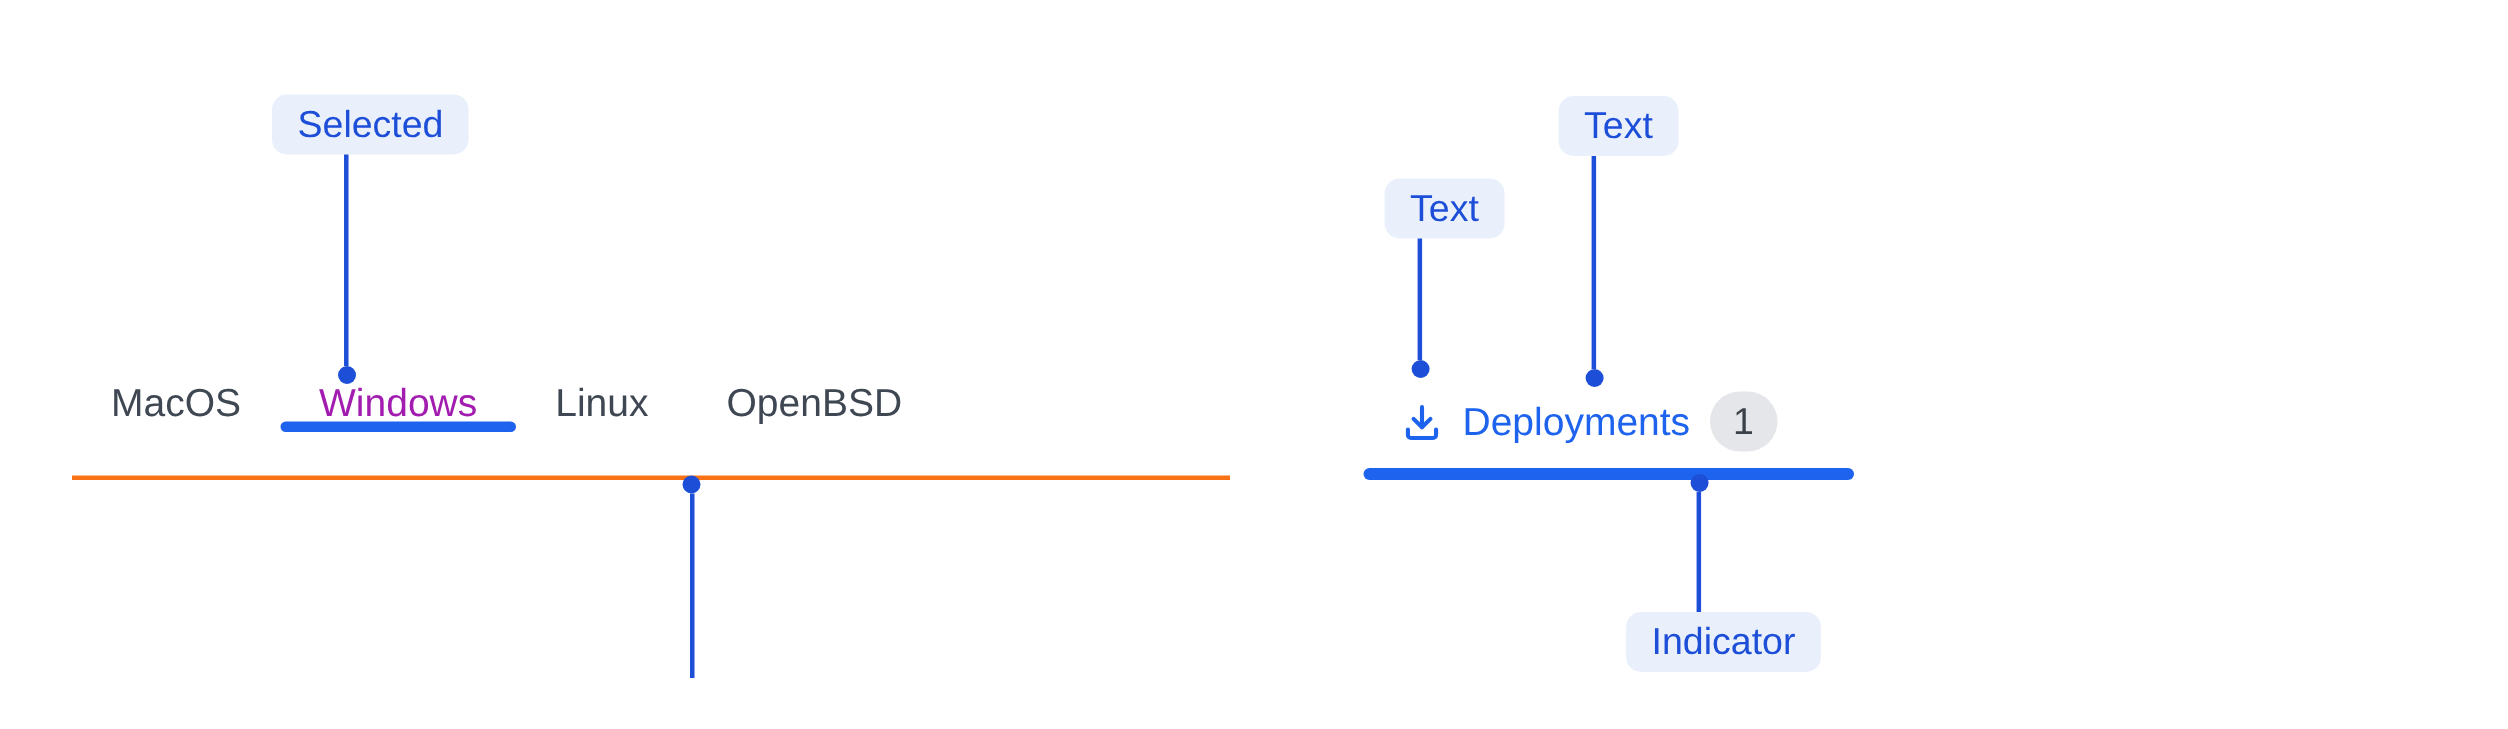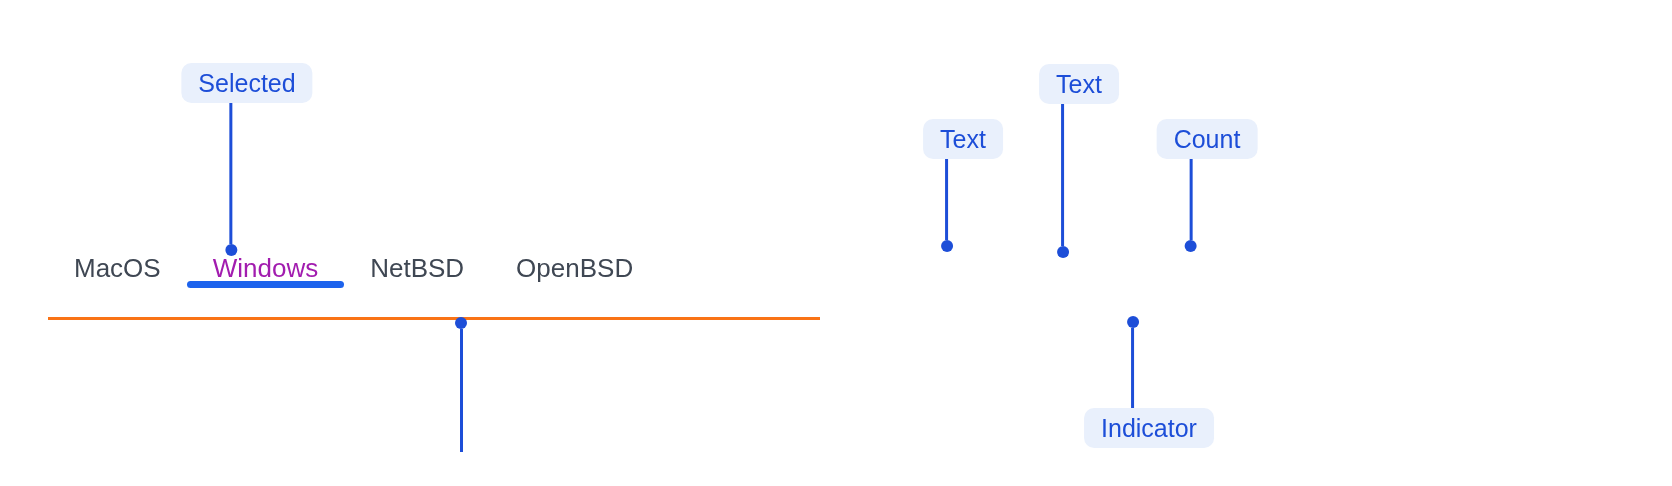--- a/index.html
+++ b/index.html
@@ -60,51 +60,58 @@
 <div class="stage">
 
   <div class="tabbar">
     <div class="tab">
       <span>MacOS</span>
     </div>
     <div class="tab selected">
       <span>Windows</span>
     </div>
     <div class="tab">
-      <span>NetBSD</span>
+      <span>Linux</span>
     </div>
     <div class="tab">
       <span>OpenBSD</span>
     </div>
   </div>
 
+  <div class="dep-tab">
+    <div class="dep-content">
+      <svg class="dep-icon" viewBox="0 0 24 24" fill="none" stroke="#1d63ed" stroke-width="2.2" stroke-linecap="round" stroke-linejoin="round">
+        <path d="M12 3.5v10.5"></path>
+        <path d="M7.5 9.8l4.5 4.5 4.5-4.5"></path>
+        <path d="M4.5 15.5v2.9c0 .9.7 1.6 1.6 1.6h11.8c.9 0 1.6-.7 1.6-1.6v-2.9"></path>
+      </svg>
+      <span class="dep-label">Deployments</span>
+      <span class="dep-count">1</span>
+    </div>
+    <div class="dep-indicator"></div>
+  </div>
 
   <div class="callout" style="left:231px;top:63px;height:193px">
     <div class="badge">Selected</div>
     <div class="cline"></div>
     <div class="cdot"></div>
   </div>
 
   <div class="callout" style="left:947px;top:119px;height:133px">
     <div class="badge">Text</div>
     <div class="cline"></div>
     <div class="cdot"></div>
   </div>
 
   <div class="callout" style="left:1063px;top:64px;height:194px">
     <div class="badge">Text</div>
     <div class="cline"></div>
     <div class="cdot"></div>
   </div>
 
-  <div class="callout" style="left:1191px;top:119px;height:133px">
-    <div class="badge">Count</div>
-    <div class="cline"></div>
-    <div class="cdot"></div>
-  </div>
 
   <div class="callout" style="left:461px;top:317px;height:135px">
     <div class="cdot"></div>
     <div class="cline"></div>
   </div>
 
   <div class="callout" style="left:1133px;top:316px;height:132px">
     <div class="cdot"></div>
     <div class="cline"></div>
     <div class="badge">Indicator</div>

